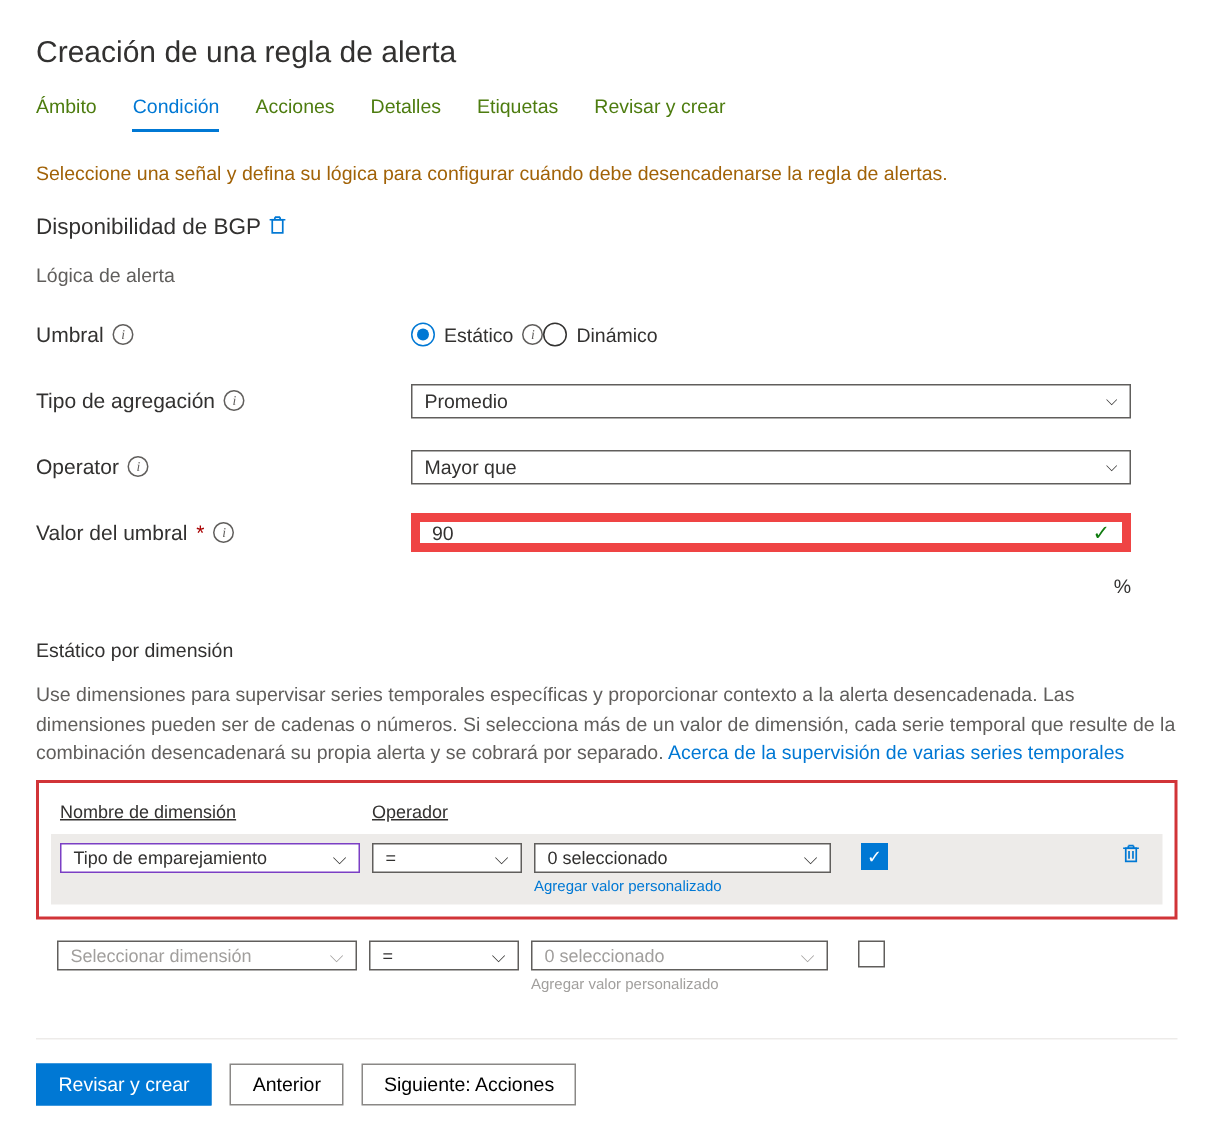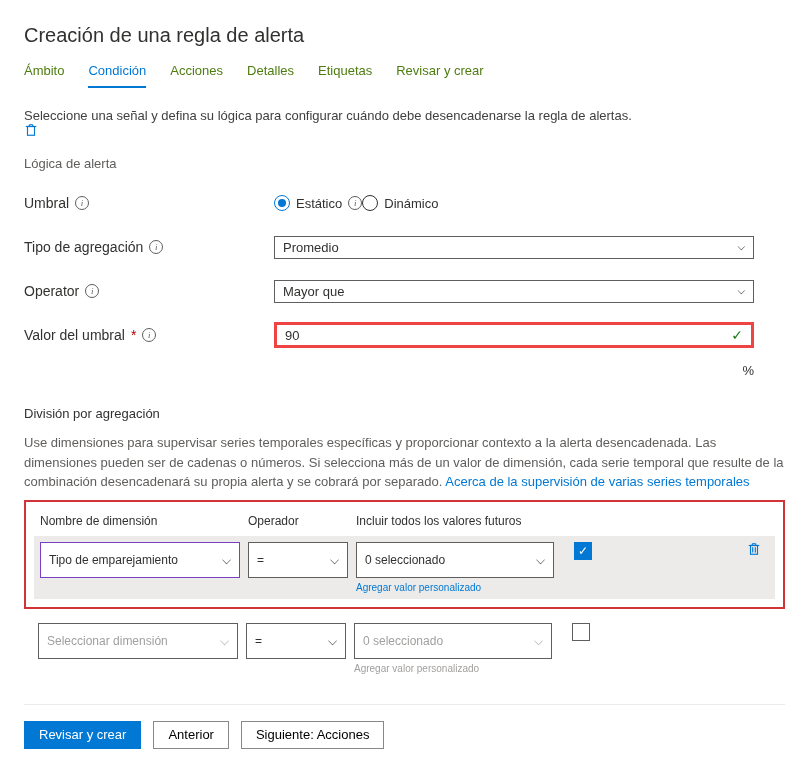--- a/index.html
+++ b/index.html
@@ -1,50 +1,50 @@
 <!DOCTYPE html>
 <html><head>
   <meta charset="utf-8">
   <style>
     * { box-sizing: border-box; margin: 0; padding: 0; }
     body { font-family: "Segoe UI", Arial, sans-serif; font-size: 13px; color: #323130; padding: 24px; }
     .page-title { font-size: 20px; font-weight: 400; margin-bottom: 16px; color: #323130; }
     .tabs { display: flex; gap: 24px; border-bottom: none; margin-bottom: 20px; }
     .tab { padding-bottom: 8px; cursor: pointer; color: #4d7c0f; font-size: 13px; }
     .tab.active { border-bottom: 2px solid #0078d4; color: #0078d4; }
-    .desc { color: #404040; font-size: 13px; }
+    .desc { color: #a16207; margin-bottom: 20px; font-size: 13px; }
     .signal-row { display: flex; align-items: center; margin-bottom: 16px; }
     .signal-label { font-size: 15px; color: #323130; margin-right: 4px; }
     .delete-icon { cursor: pointer; color: #0078d4; }
     .section-label { color: #605e5c; margin-bottom: 16px; font-size: 13px; }
     .form-row { display: flex; align-items: center; margin-bottom: 12px; min-height: 32px; }
     .form-label { width: 250px; display: flex; align-items: center; gap: 6px; font-size: 14px; color: #323130; }
     .info-icon { display: inline-flex; width: 14px; height: 14px; border: 1px solid #605e5c; border-radius: 50%; align-items: center; justify-content: center; font-size: 9px; color: #605e5c; cursor: pointer; font-family: Georgia, serif; font-style: italic; }
     .radio-group { display: flex; align-items: center; }
     .radio { display: flex; align-items: center; gap: 6px; cursor: pointer; }
     .radio-circle { width: 16px; height: 16px; border: 1px solid #323130; border-radius: 50%; display: inline-flex; align-items: center; justify-content: center; }
     .radio-circle.selected { border-color: #0078d4; }
     .radio-circle.selected::after { content: ""; width: 8px; height: 8px; background: #0078d4; border-radius: 50%; }
     .select { flex: 1; max-width: 480px; height: 23px; border: 1px solid #605e5c; background: #fff; display: flex; align-items: center; justify-content: space-between; padding: 0 8px; cursor: pointer; font-size: 13px; }
     .select .chev { color: #323130; font-size: 10px; }
-    .text-input { flex: 1; max-width: 480px; height: 26px; border: 3px solid #ef4444; padding: 0 8px; display: flex; align-items: center; justify-content: space-between; font-size: 13px; }
+    .text-input { flex: 1; max-width: 480px; height: 26px; border: 6px solid #ef4444; padding: 0 8px; display: flex; align-items: center; justify-content: space-between; font-size: 13px; }
     .check-mark { color: #107c10; font-size: 14px; }
     .suffix { text-align: right; max-width: 730px; margin-top: 4px; color: #323130; }
     .section-title { font-size: 13px; color: #323130; margin: 28px 0 12px; }
     .dim-desc { color: #605e5c; font-size: 13px; line-height: 1.5; margin-bottom: 8px; }
     .link { color: #0078d4; cursor: pointer; }
     .dim-table { border: 2px solid #d13438; padding: 8px; margin-bottom: 8px; }
-    .dim-header { display: flex; padding: 4px 6px 8px; font-size: 12px; color: #323130; }
+    .dim-header { display: flex; padding: 4px 6px 8px; font-size: 12px; color: #323130; text-decoration: underline; }
     .col-name { width: 208px; }
     .col-op { width: 108px; }
     .col-val { width: 206px; }
     .col-inc { flex: 1; }
     .dim-row { display: flex; align-items: flex-start; gap: 8px; padding: 6px; }
     .dim-row.highlighted { background: #edebe9; }
-    .dim-select { height: 36px; border: 1px solid #605e5c; background: #fff; display: flex; align-items: center; justify-content: space-between; padding: 0 8px; cursor: pointer; font-size: 12px; }
+    .dim-select { height: 20px; border: 1px solid #605e5c; background: #fff; display: flex; align-items: center; justify-content: space-between; padding: 0 8px; cursor: pointer; font-size: 12px; }
     .dim-select.purple { border-color: #7b3fc4; }
     .dim-select.gray-text { color: #a19f9d; }
     .dim-name { width: 200px; }
     .dim-op { width: 100px; }
     .dim-val-wrap { width: 198px; display: flex; flex-direction: column; }
     .add-custom { color: #0078d4; font-size: 10px; margin-top: 4px; cursor: pointer; }
     .add-custom.disabled { color: #a19f9d; cursor: default; }
     .checkbox { width: 18px; height: 18px; border: 1px solid #605e5c; display: inline-flex; align-items: center; justify-content: center; cursor: pointer; margin-left: 12px; }
     .checkbox.checked { background: #0078d4; border-color: #0078d4; color: #fff; font-size: 12px; }
     .trash { margin-left: auto; margin-right: 8px; color: #0078d4; cursor: pointer; }
@@ -64,20 +64,21 @@
   <div class="tab active">Condición</div>
   <div class="tab">Acciones</div>
   <div class="tab">Detalles</div>
   <div class="tab">Etiquetas</div>
   <div class="tab">Revisar y crear</div>
 </div>
 
 <p class="desc">Seleccione una señal y defina su lógica para configurar cuándo debe desencadenarse la regla de alertas.</p>
 
 <div class="signal-row">
+  <span class="signal-label">Disponibilidad de BGP</span>
   <span class="delete-icon">
     <svg class="icon" viewBox="0 0 16 16" fill="none" stroke="#0078d4" stroke-width="1.3">
         <rect x="4" y="4" width="8" height="10"></rect>
         <line x1="2" y1="4" x2="14" y2="4"></line>
         <line x1="6" y1="2" x2="10" y2="2"></line>
         <line x1="6" y1="2" x2="6" y2="4"></line>
         <line x1="10" y1="2" x2="10" y2="4"></line>
       </svg>
   </span>
 </div>
@@ -130,31 +131,30 @@
     <span class="asterisk">*</span>
     <span class="info-icon">i</span>
   </div>
   <div class="text-input">
     <span>90</span>
     <span class="check-mark">✓</span>
   </div>
 </div>
 <div class="suffix">%</div>
 
-<div class="section-title">División por agregación</div>
+<div class="section-title">Estático por dimensión</div>
 <p class="dim-desc">
   <span>Use dimensiones para supervisar series temporales específicas y proporcionar contexto a la alerta desencadenada. Las dimensiones pueden ser de cadenas o números. Si selecciona más de un valor de dimensión, cada serie temporal que resulte de la combinación desencadenará su propia alerta y se cobrará por separado. </span>
   <span class="link">Acerca de la supervisión de varias series temporales</span>
 </p>
 
 <div class="dim-table">
   <div class="dim-header">
     <div class="col-name">Nombre de dimensión</div>
     <div class="col-op">Operador</div>
-    <div class="col-inc">Incluir todos los valores futuros</div>
   </div>
   <div class="dim-row highlighted">
     <div class="dim-select purple dim-name">
       <span>Tipo de emparejamiento</span>
       <span class="chev">⌵</span>
     </div>
     <div class="dim-select dim-op">
       <span>=</span>
       <span class="chev">⌵</span>
     </div>

